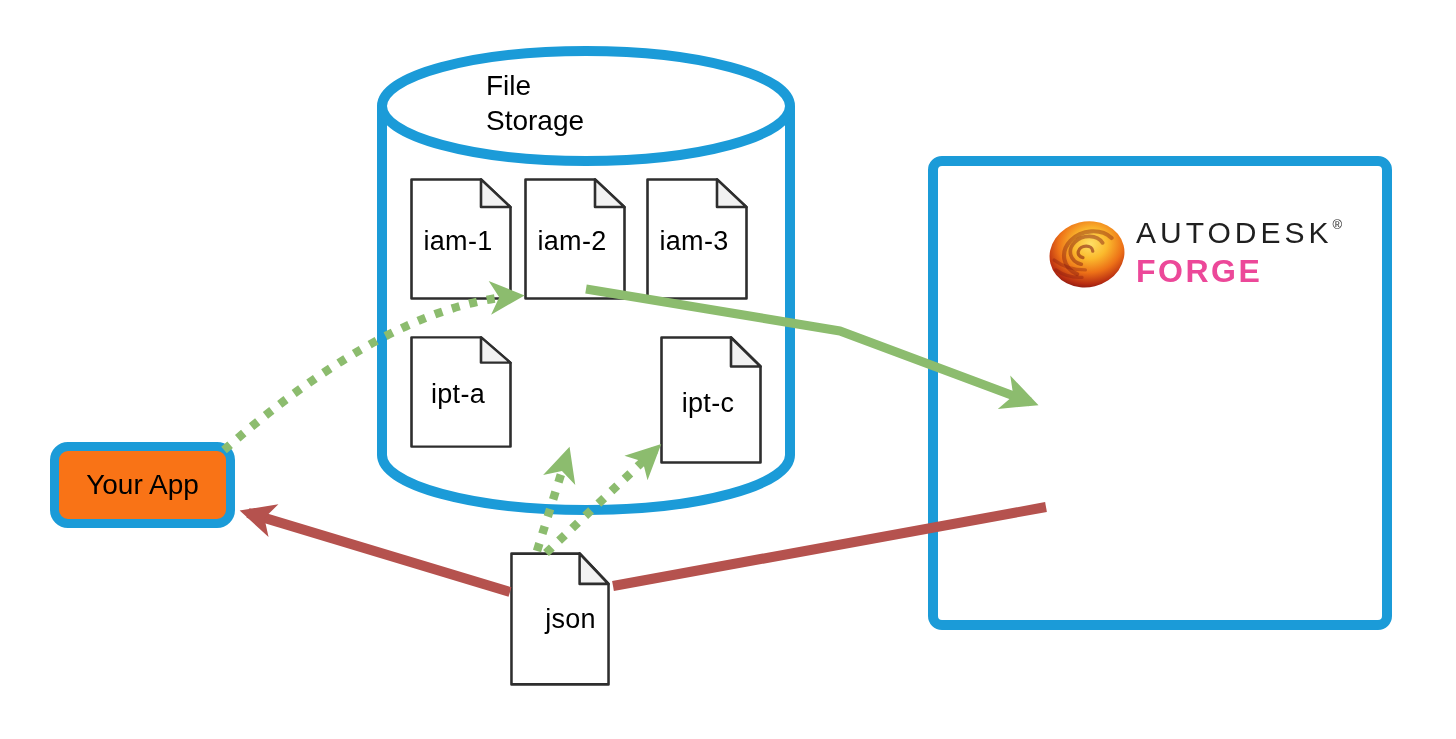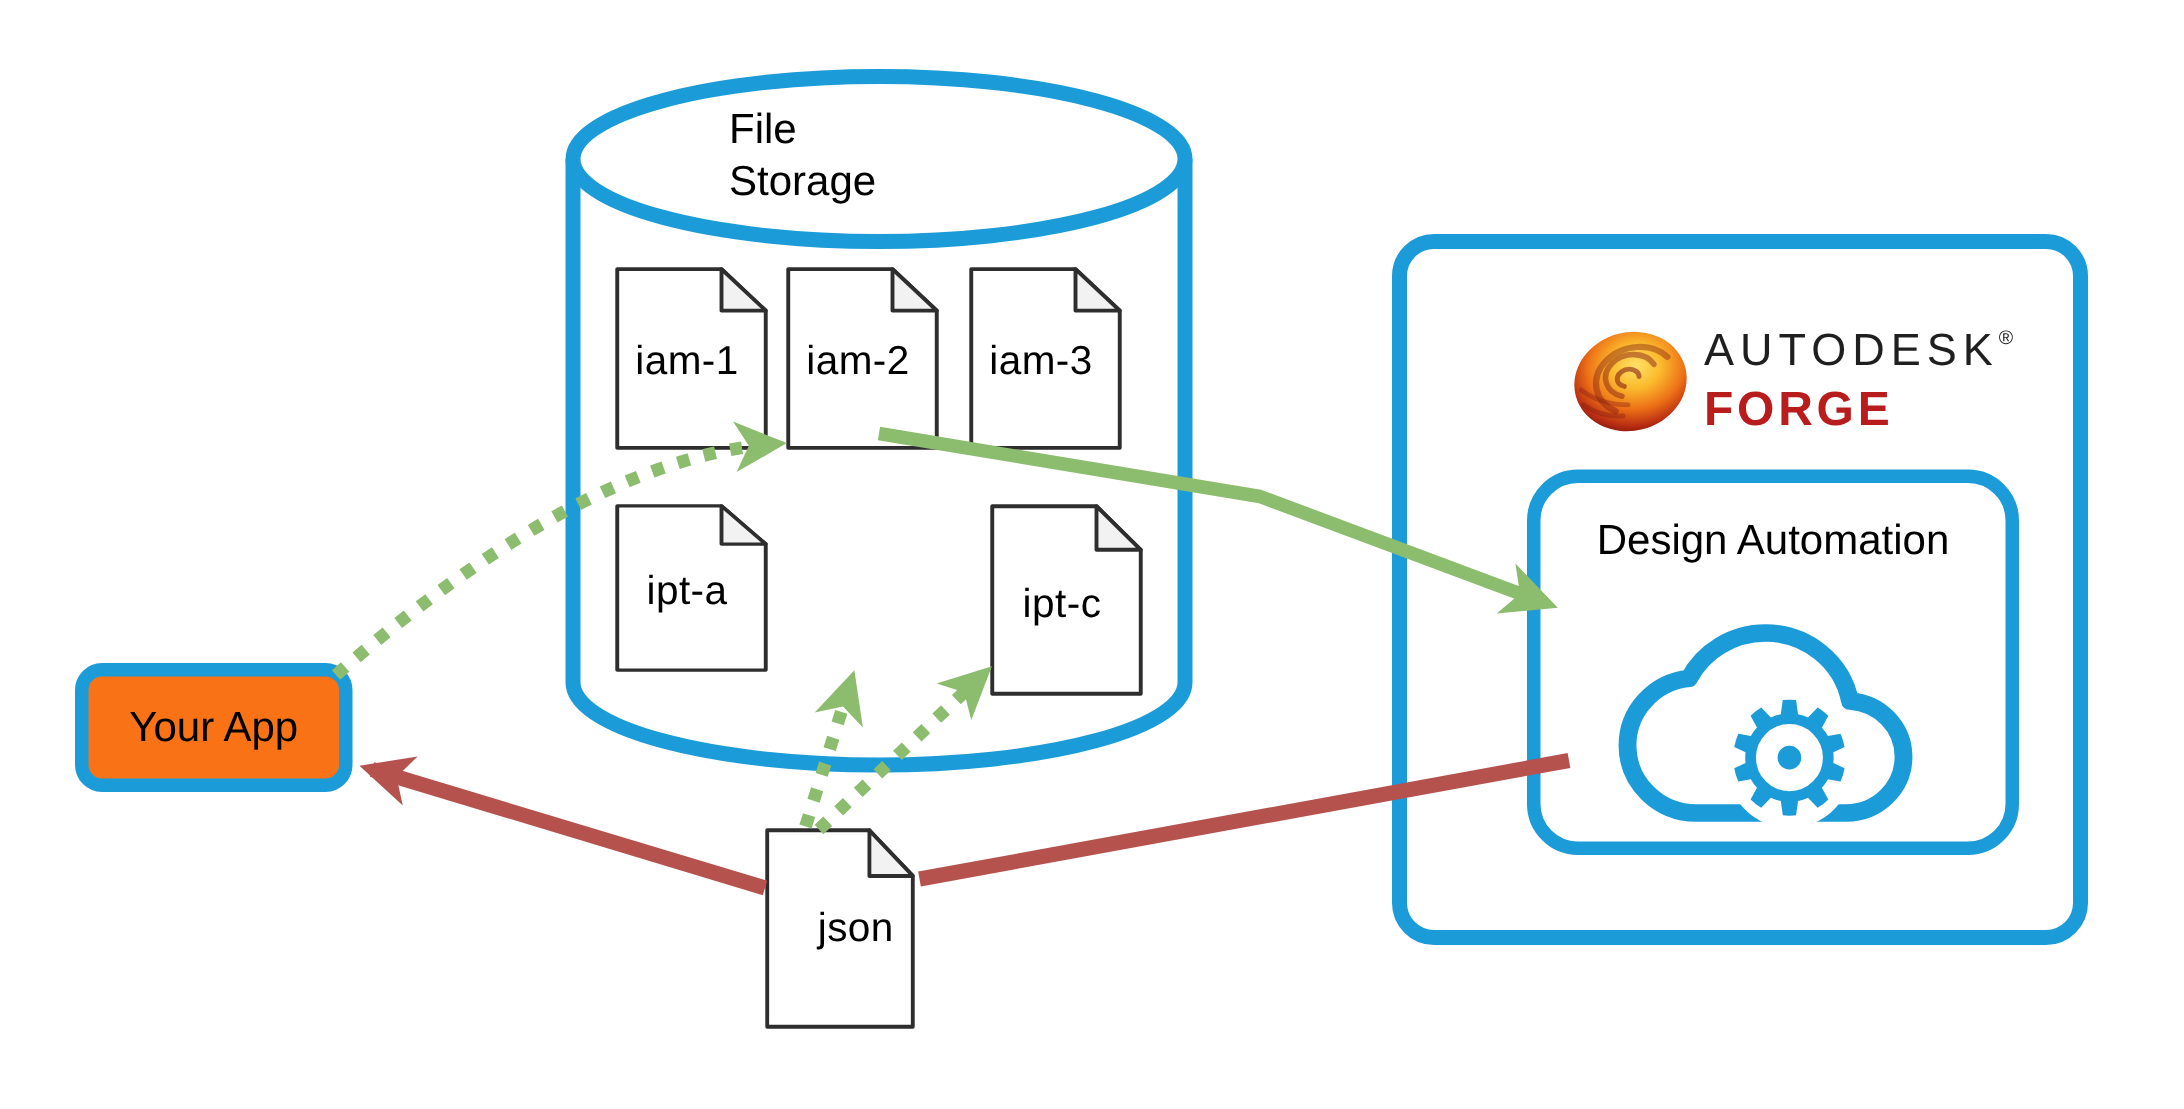--- a/index.html
+++ b/index.html
@@ -30,27 +30,27 @@
   .your-app{
     position:absolute;left:50px;top:442px;width:185px;height:86px;
     border:9px solid #1b9bd8;border-radius:18px;background:#f97316;
     display:flex;align-items:center;justify-content:center;font-size:28px;
     box-sizing:border-box;
   }
 
   
   .forge-box{
     position:absolute;left:928px;top:156px;width:464px;height:474px;
-    border:10px solid #1b9bd8;border-radius:28px;background:#fff;box-sizing:border-box;
+    border:10px solid #1b9bd8;border-radius:14px;background:#fff;box-sizing:border-box;
   }
   .forge-logo{position:absolute;left:108px;top:48px;width:82px;height:84px;}
   .forge-brand{position:absolute;left:198px;top:52px;line-height:1;}
   .brand-top{font-size:30px;letter-spacing:4px;color:#1f1f1f;font-weight:400;}
   .brand-reg{font-size:13px;vertical-align:14px;letter-spacing:0;color:#1f1f1f;}
-  .brand-bottom{margin-top:7px;font-size:32px;font-weight:700;letter-spacing:2.5px;color:#b91c1c;}
+  .brand-bottom{margin-top:7px;font-size:32px;font-weight:700;letter-spacing:2.5px;color:#ec4899;}
 
   
   .da-box{
     position:absolute;left:80px;top:147px;width:328px;height:257px;
     border:9px solid #1b9bd8;border-radius:34px;background:#fff;box-sizing:border-box;
   }
   .da-label{position:absolute;left:0;right:0;top:22px;text-align:center;font-size:28px;}
   .da-cloud{position:absolute;left:58px;top:70px;width:184px;height:150px;overflow:visible;}
   .da-cloud path{fill:#ffffff;stroke:#1b9bd8;stroke-width:1.55;stroke-linejoin:round;}
   .gear-bg{
@@ -147,28 +147,20 @@
       <path d="M12,67 q14,10 32,9" fill="none" stroke="rgba(126,19,16,0.35)" stroke-width="4" stroke-linecap="round"></path>
     </svg>
 
     <div class="forge-brand">
       <div>
         <span class="brand-top">AUTODESK</span><span class="brand-reg">®</span>
       </div>
       <div class="brand-bottom">FORGE</div>
     </div>
 
-    <div class="da-box">
-      <div class="da-label">Design Automation</div>
-      <svg class="da-cloud" viewBox="0 0 24 20" preserveAspectRatio="none">
-        <path d="M19.35 10.04A7.49 7.49 0 0 0 12 4C9.11 4 6.6 5.64 5.35 8.04A5.994 5.994 0 0 0 0 14c0 3.31 2.69 6 6 6h13c2.76 0 5-2.24 5-5 0-2.64-2.05-4.78-4.65-4.96z"></path>
-      </svg>
-      <div class="gear-bg"></div>
-      <div class="gear">⚙</div>
-    </div>
   </div>
 
   <svg class="layer" id="arrow-layer">
     <defs>
       <marker id="ah-green" viewBox="0 0 10 10" refX="7.5" refY="5" markerWidth="4.4" markerHeight="4.4" orient="auto" markerUnits="strokeWidth">
         <path d="M0.5,0.5 L9.8,5 L0.5,9.5 L3,5 Z" fill="#8cbc6e"></path>
       </marker>
       <marker id="ah-red" viewBox="0 0 10 10" refX="7.5" refY="5" markerWidth="3.8" markerHeight="3.8" orient="auto" markerUnits="strokeWidth">
         <path d="M0.5,0.5 L9.8,5 L0.5,9.5 L3,5 Z" fill="#b5524e"></path>
       </marker>

